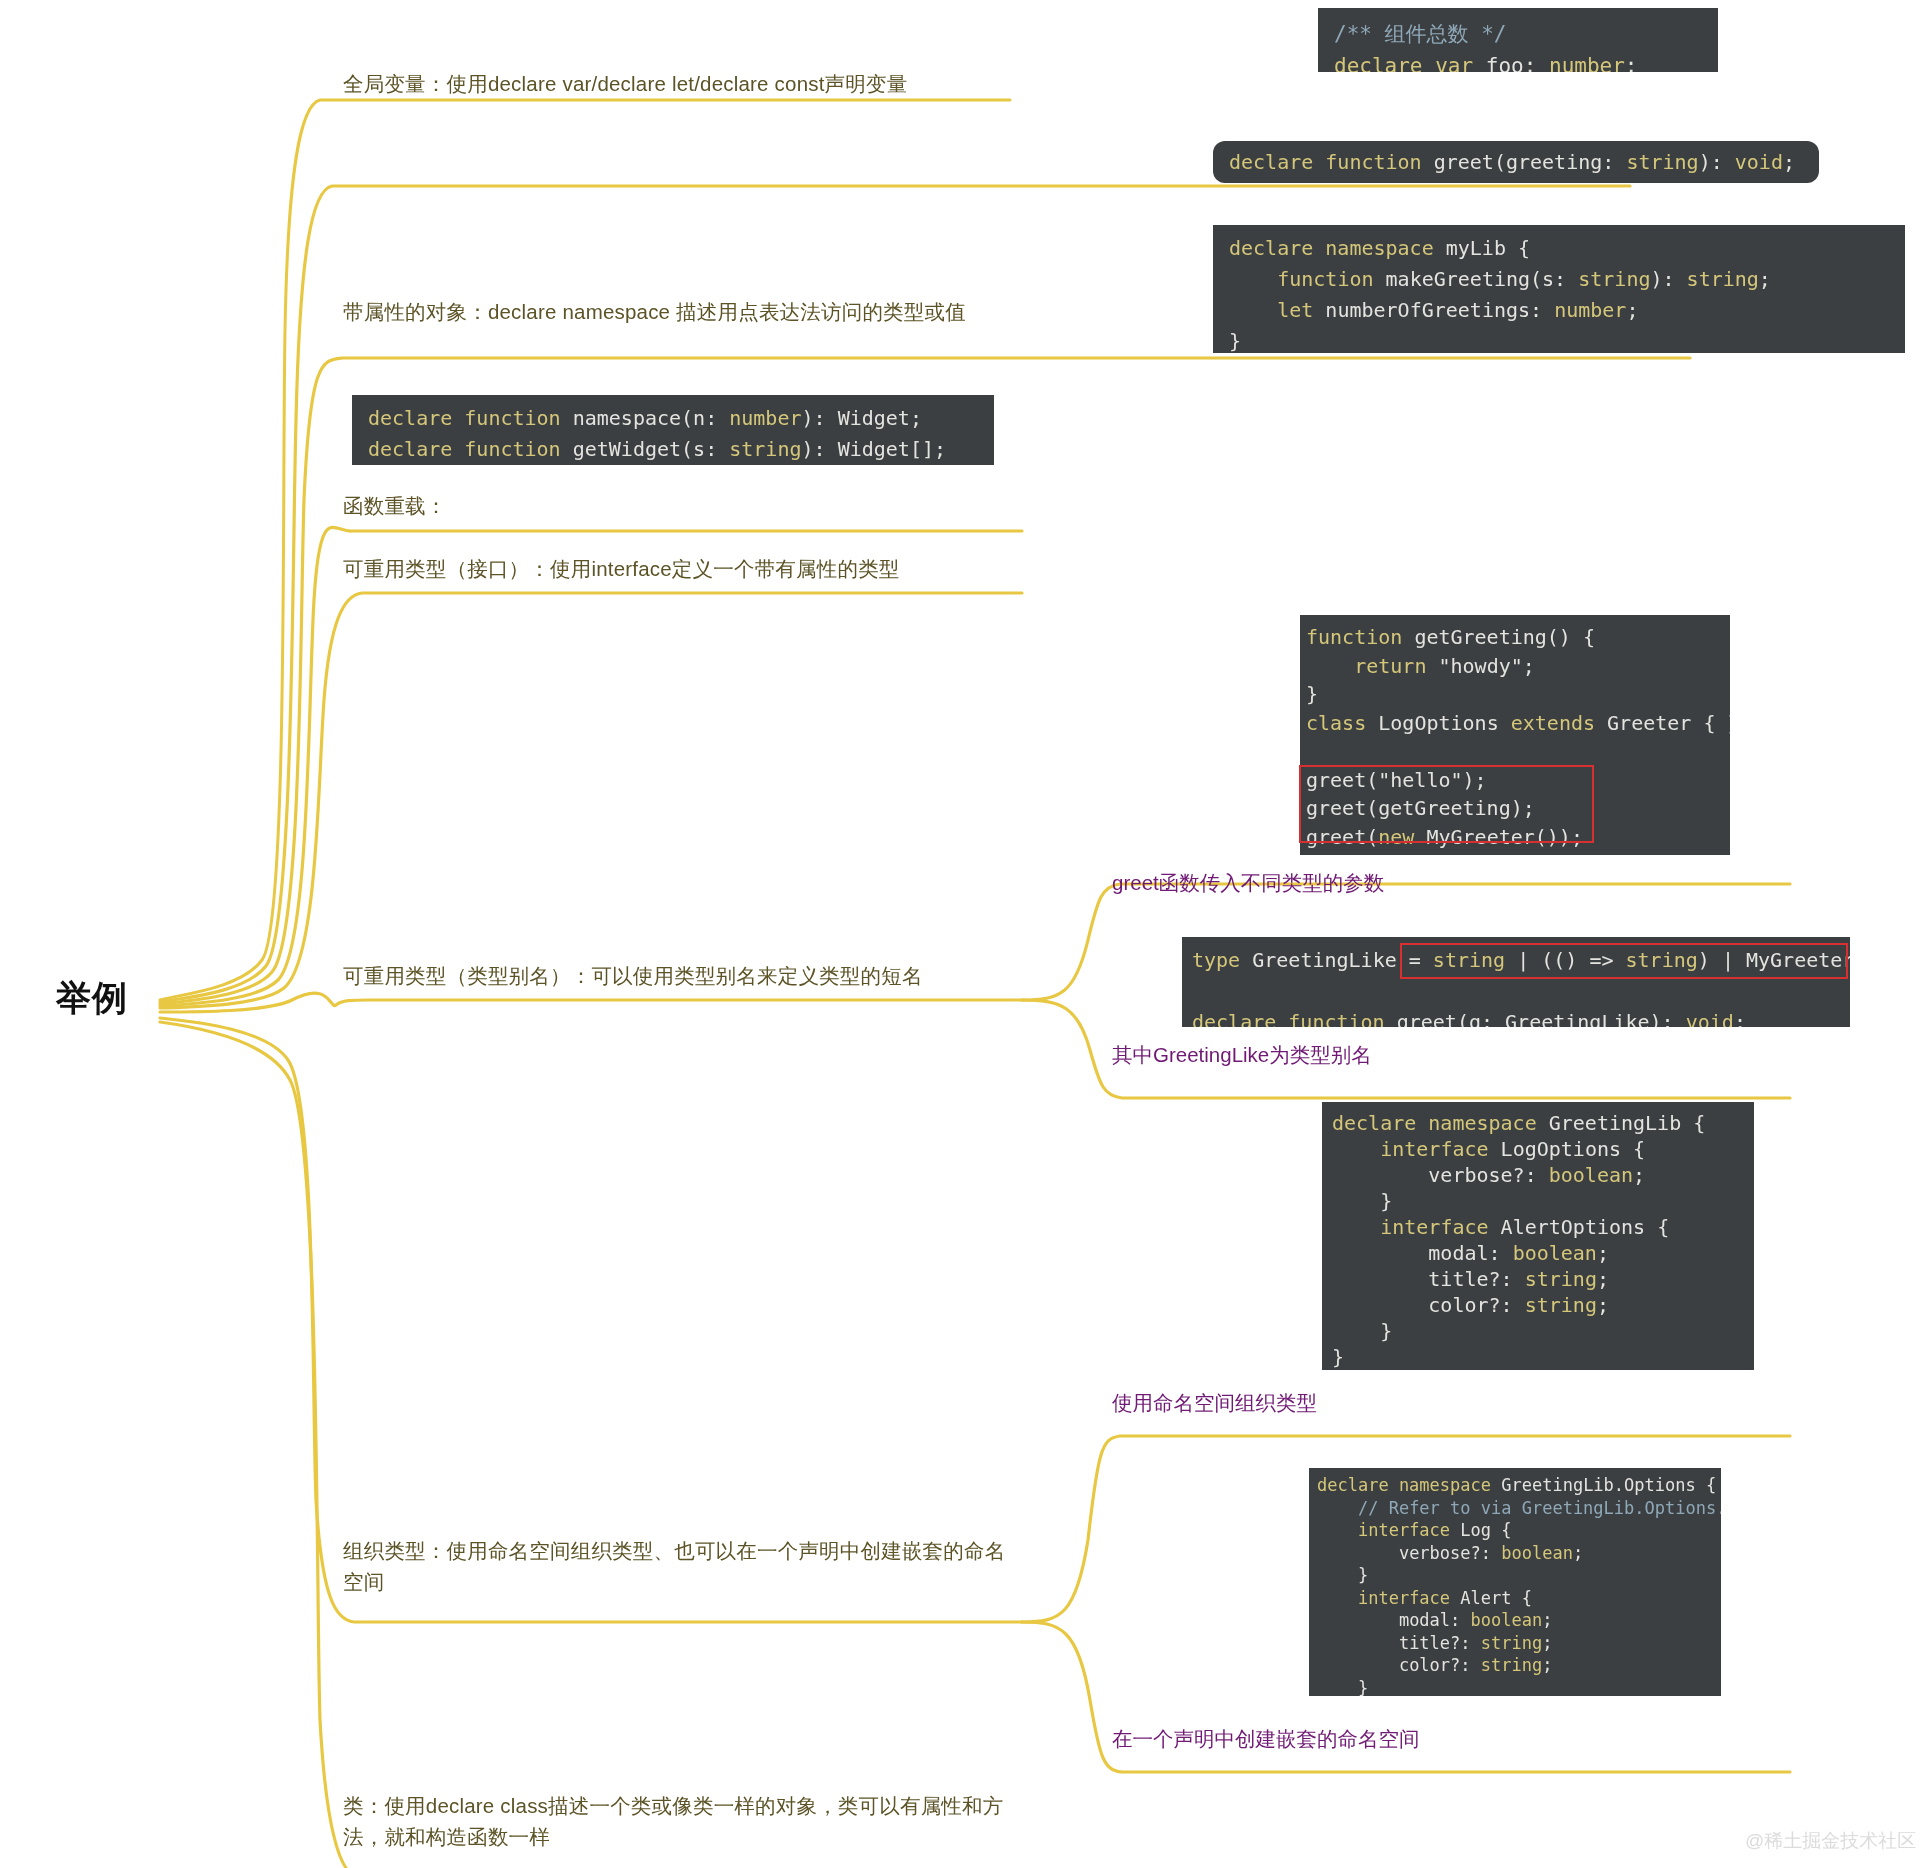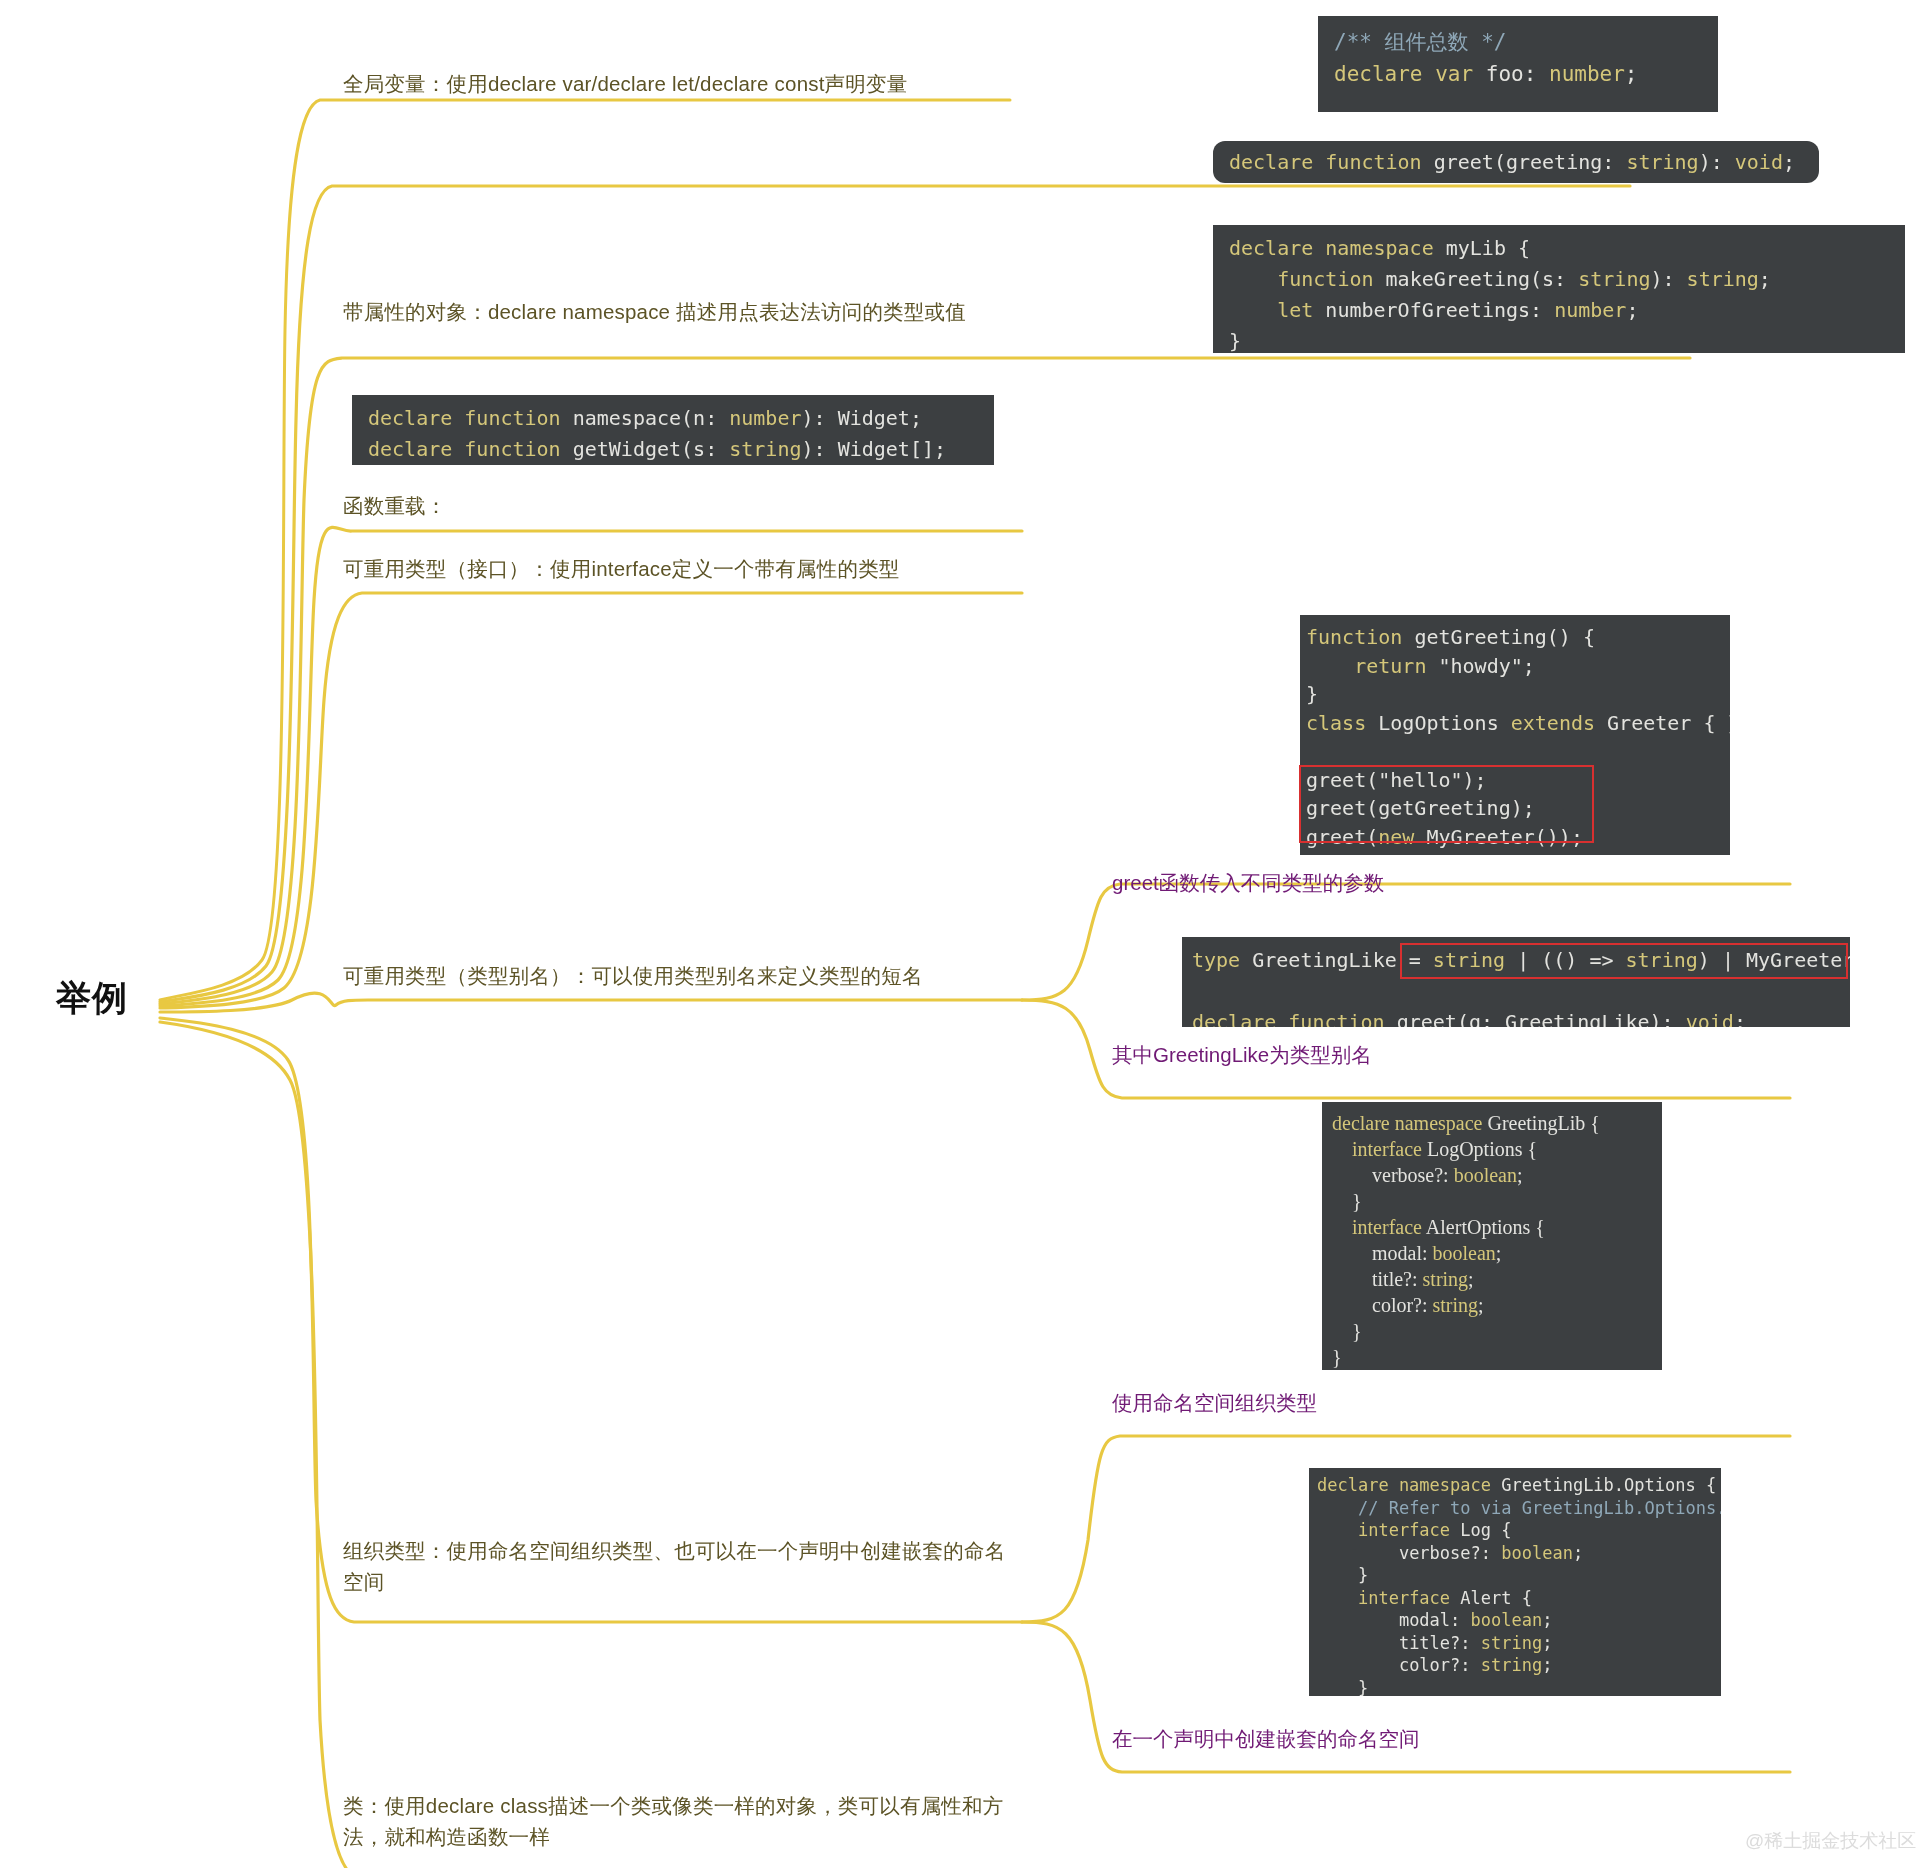--- a/index.html
+++ b/index.html
@@ -148,21 +148,21 @@
   </div>
 
   <div class="node subtopic" style="left:1112px; top:1388px;">
     <span>使用命名空间组织类型</span>
   </div>
 
   <div class="node subtopic" style="left:1112px; top:1724px;">
     <span>在一个声明中创建嵌套的命名空间</span>
   </div>
 
-  <div class="code" style="left:1318px; top:16px; width:400px; height:96px; padding:10px 16px; font-size:21px; line-height:32px;"><span class="cm">/** 组件总数 */</span>
+  <div class="code" style="left:1318px; top:8px; width:400px; height:64px; padding:10px 16px; font-size:21px; line-height:32px;"><span class="cm">/** 组件总数 */</span>
 <span class="kw">declare var</span> <span class="pl">foo</span><span class="pl">:</span> <span class="ty">number</span><span class="pl">;</span></div>
 
   <div class="code" style="left:1213px; top:141px; width:606px; height:42px; padding:6px 16px; font-size:20px; line-height:30px;border-radius:12px;"><span class="kw">declare function</span> <span class="pl">greet(greeting:</span> <span class="ty">string</span><span class="pl">):</span> <span class="ty">void</span><span class="pl">;</span></div>
 
   <div class="code" style="left:1213px; top:225px; width:692px; height:128px; padding:8px 16px; font-size:20px; line-height:31px;"><span class="kw">declare namespace</span> <span class="pl">myLib {</span>
     <span class="kw">function</span> <span class="pl">makeGreeting(s:</span> <span class="ty">string</span><span class="pl">):</span> <span class="ty">string</span><span class="pl">;</span>
     <span class="kw">let</span> <span class="pl">numberOfGreetings:</span> <span class="ty">number</span><span class="pl">;</span>
 <span class="pl">}</span></div>
 
   <div class="code" style="left:352px; top:395px; width:642px; height:70px; padding:8px 16px; font-size:20px; line-height:31px;"><span class="kw">declare function</span> <span class="pl">namespace(n:</span> <span class="ty">number</span><span class="pl">):</span> <span class="pl">Widget;</span>
@@ -176,21 +176,21 @@
 <span class="pl">greet("hello");</span>
 <span class="pl">greet(getGreeting);</span>
 <span class="pl">greet(</span><span class="kw">new</span> <span class="pl">MyGreeter());</span></div>
   <div class="hl-box" style="left:1299px; top:765px; width:295px; height:78px;"></div>
 
   <div class="code" style="left:1182px; top:937px; width:668px; height:90px; padding:8px 10px; font-size:20px; line-height:31px;"><span class="kw">type</span> <span class="pl">GreetingLike =</span> <span class="ty">string</span> <span class="pl">|</span> <span class="pl">(() =&gt;</span> <span class="ty">string</span><span class="pl">)</span> <span class="pl">|</span> <span class="pl">MyGreeter;</span>
 
 <span class="kw">declare function</span> <span class="pl">greet(g: GreetingLike):</span> <span class="ty">void</span><span class="pl">;</span></div>
   <div class="hl-box" style="left:1400px; top:943px; width:448px; height:36px;"></div>
 
-  <div class="code" style="left:1322px; top:1102px; width:340px; height:268px; padding:8px 10px; font-size:20px; line-height:26px;font-family:Liberation Serif, serif;"><span class="kw">declare namespace</span> <span class="pl">GreetingLib {</span>
+  <div class="code" style="left:1322px; top:1102px; width:432px; height:268px; padding:8px 10px; font-size:20px; line-height:26px;"><span class="kw">declare namespace</span> <span class="pl">GreetingLib {</span>
     <span class="kw">interface</span> <span class="pl">LogOptions {</span>
         <span class="pl">verbose?:</span> <span class="ty">boolean</span><span class="pl">;</span>
     <span class="pl">}</span>
     <span class="kw">interface</span> <span class="pl">AlertOptions {</span>
         <span class="pl">modal:</span> <span class="ty">boolean</span><span class="pl">;</span>
         <span class="pl">title?:</span> <span class="ty">string</span><span class="pl">;</span>
         <span class="pl">color?:</span> <span class="ty">string</span><span class="pl">;</span>
     <span class="pl">}</span>
 <span class="pl">}</span></div>
 

